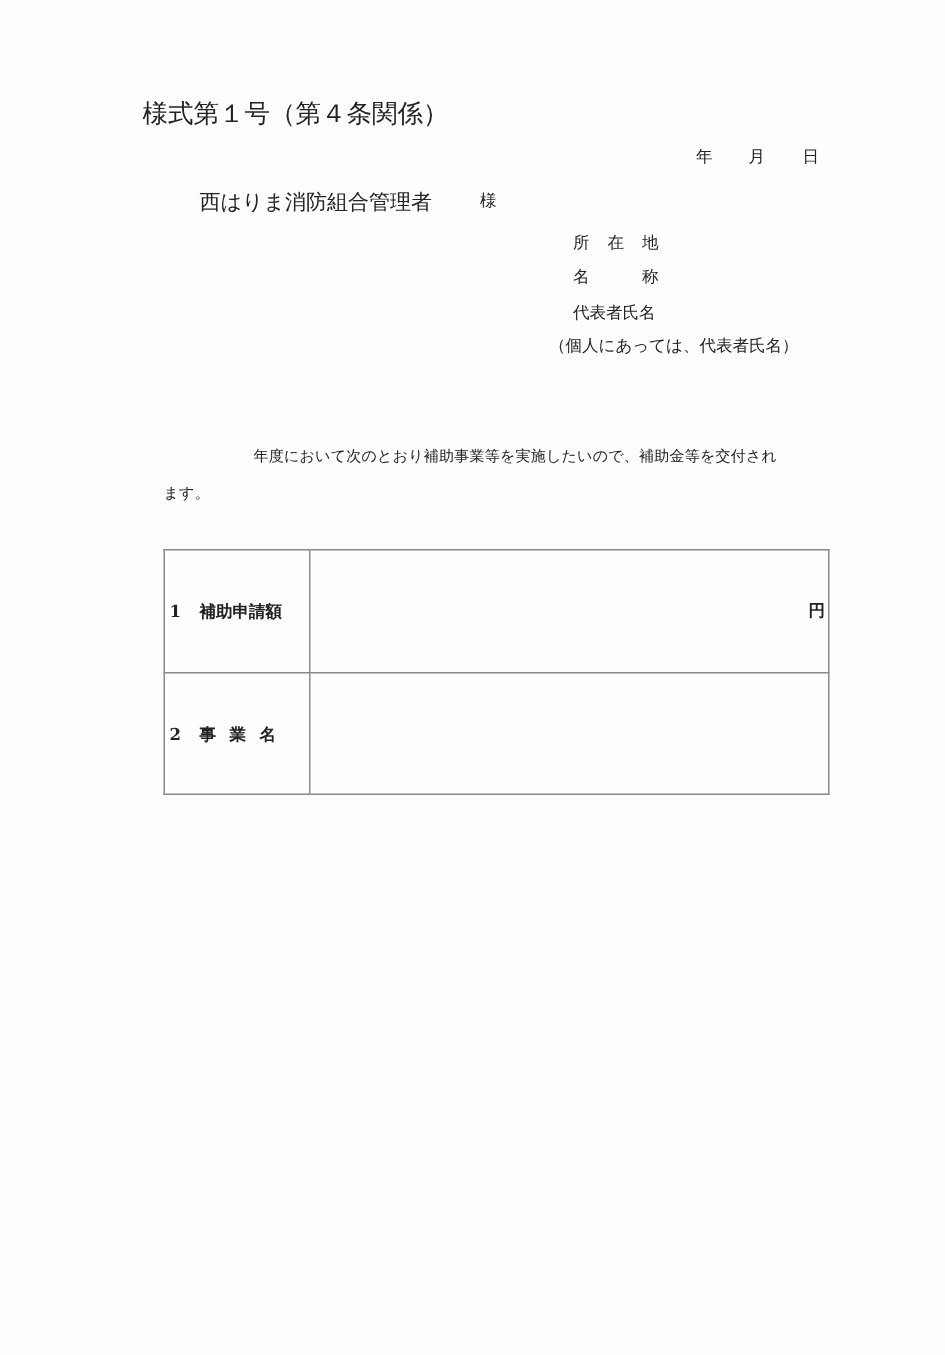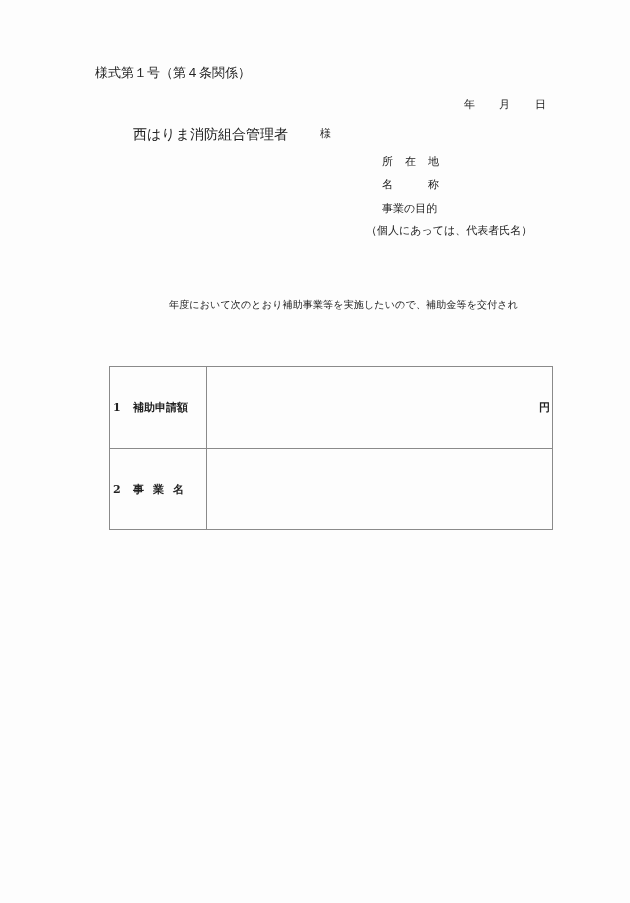--- a/index.html
+++ b/index.html
@@ -10,21 +10,21 @@
     body {
       width: 630px;
       height: 903px;
       position: relative;
       overflow: hidden;
       font-family: "DejaVu Serif", "Liberation Serif", serif;
       color: #222;
       font-size: 11px;
     }
     .abs { position: absolute; white-space: nowrap; }
-    .form-no { left: 95px; top: 64px; font-size: 13px; }
+    .form-no { left: 95px; top: 64px; font-size: 17px; }
     .date { top: 97px; font-size: 11px; }
     .date-y { left: 464px; }
     .date-m { left: 499px; }
     .date-d { left: 535px; }
     .addressee { left: 133px; top: 126px; font-size: 14px; }
     .sama { left: 320px; top: 126px; font-size: 11px; }
     .appl { left: 382px; font-size: 11px; }
     .appl-addr { top: 154px; letter-spacing: 0; }
     .appl-name { top: 177px; }
     .appl-rep { top: 201px; }
@@ -95,25 +95,26 @@
     <span>在</span>
     <span>地</span>
   </span>
 </div>
 <div class="abs appl appl-name">
   <span class="spread">
     <span>名</span>
     <span>称</span>
   </span>
 </div>
-<div class="abs appl appl-rep">事業の目的</div>
+<div class="abs appl appl-rep">代表者氏名</div>
 <div class="abs appl-note">（個人にあっては、代表者氏名）</div>
 
 <div class="abs body-text">
   <p><span class="indent"></span><span>年度において次のとおり補助事業等を実施したいので、補助金等を交付され</span></p>
+  <p>ます。</p>
 </div>
 
 <table class="form-table">
   <tbody>
       <tr class="row1">
     <td class="label">
       <span class="num">1</span><span>補助申請額</span>
     </td>
     <td class="value">
       <span class="yen">円</span>

